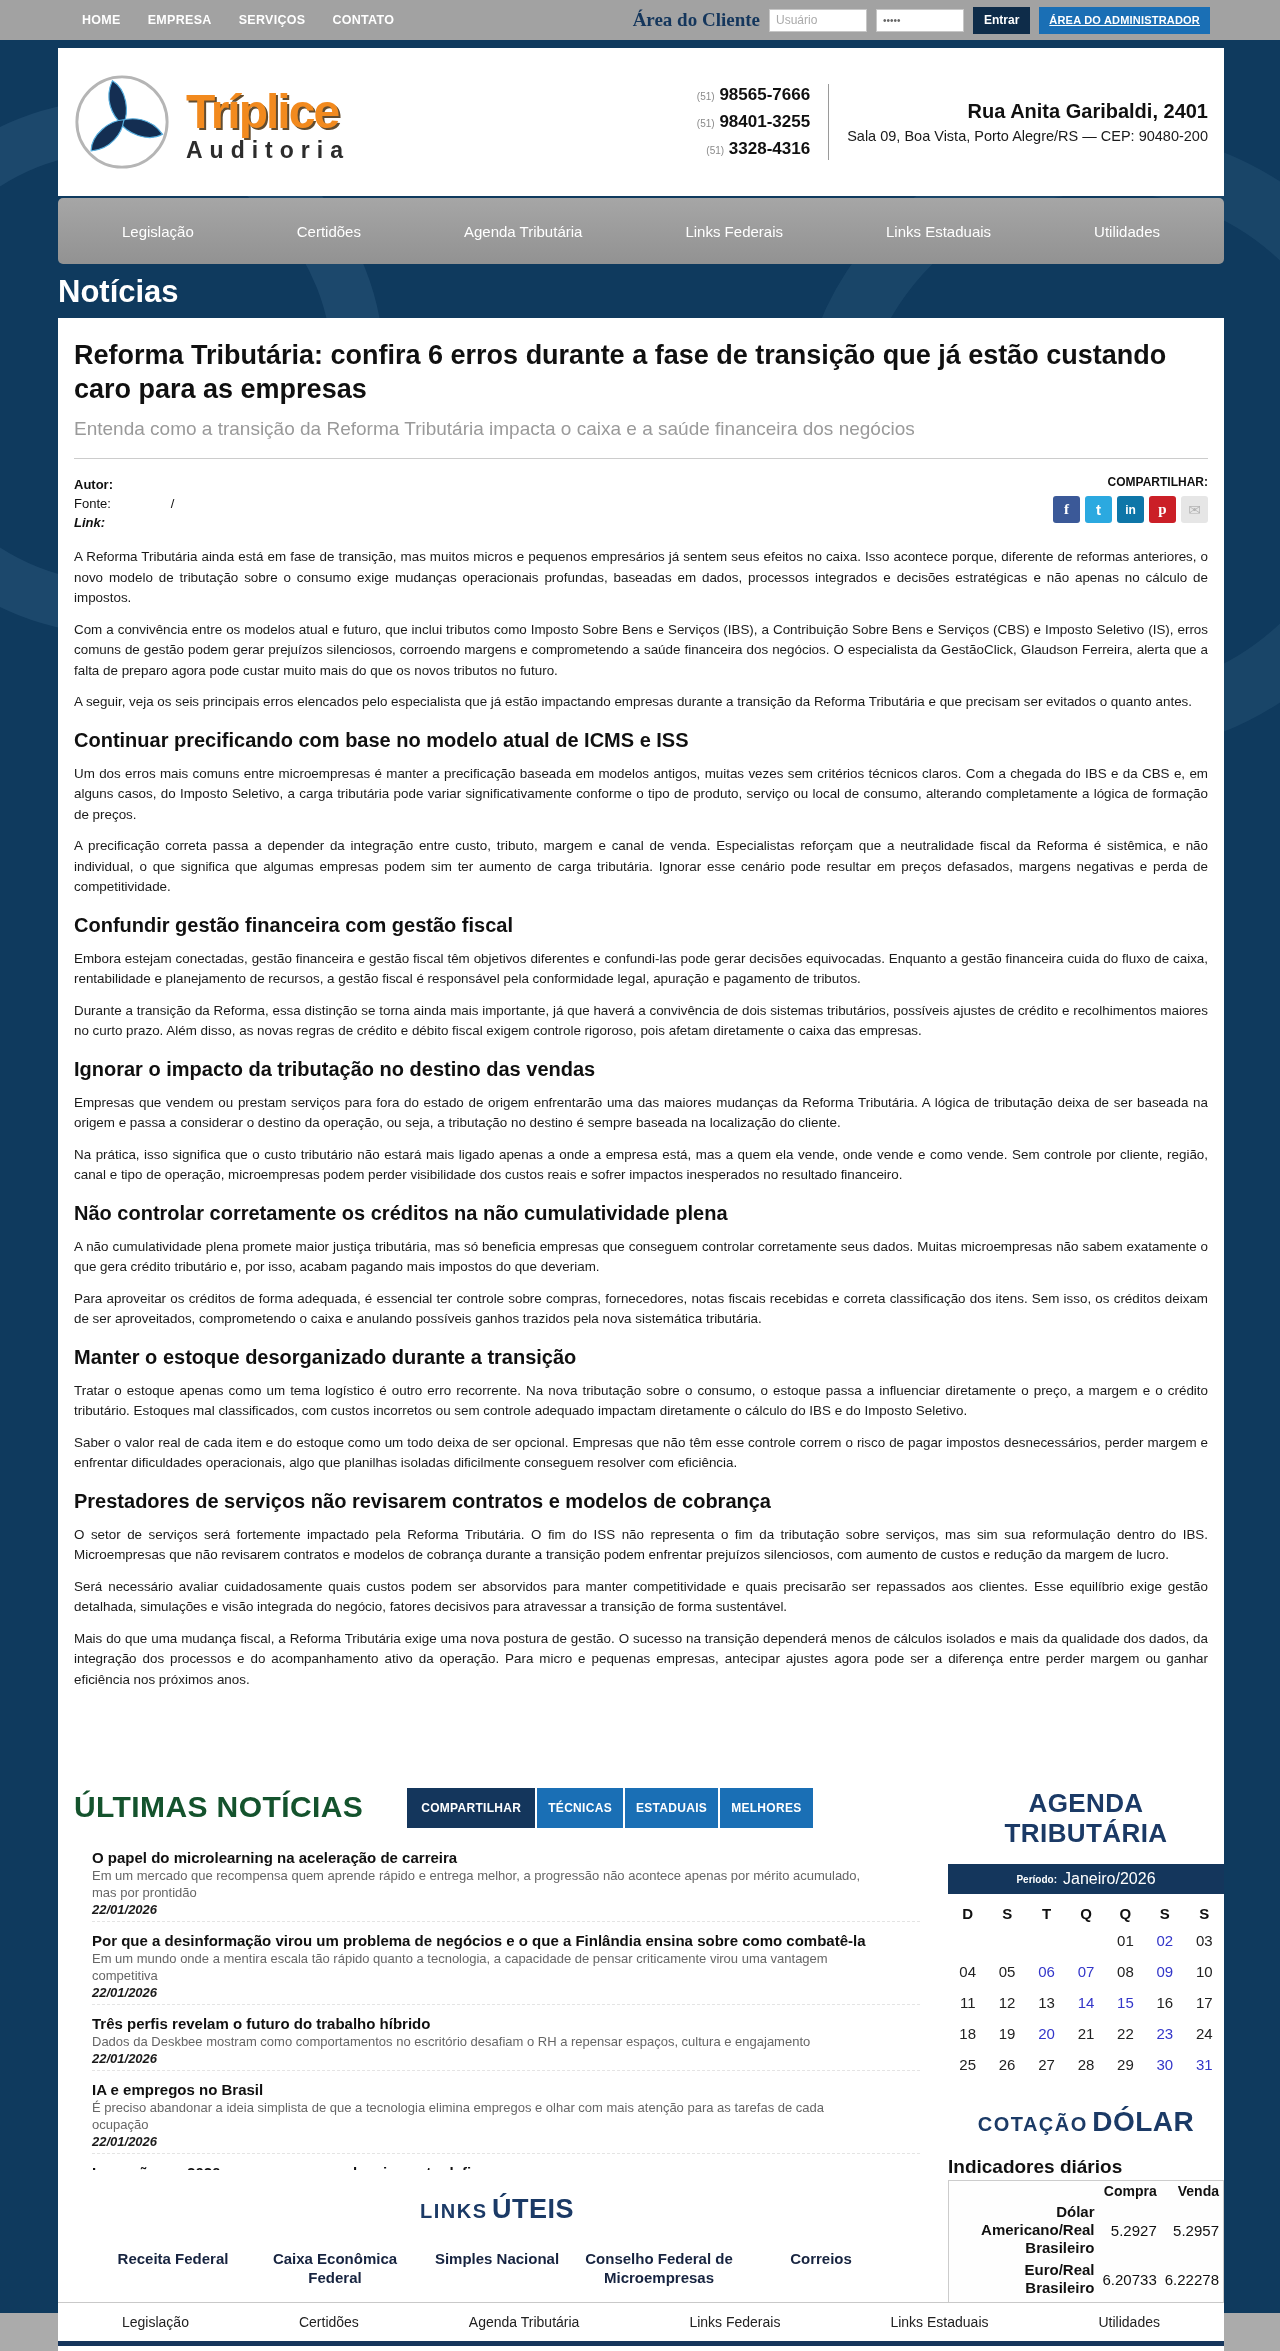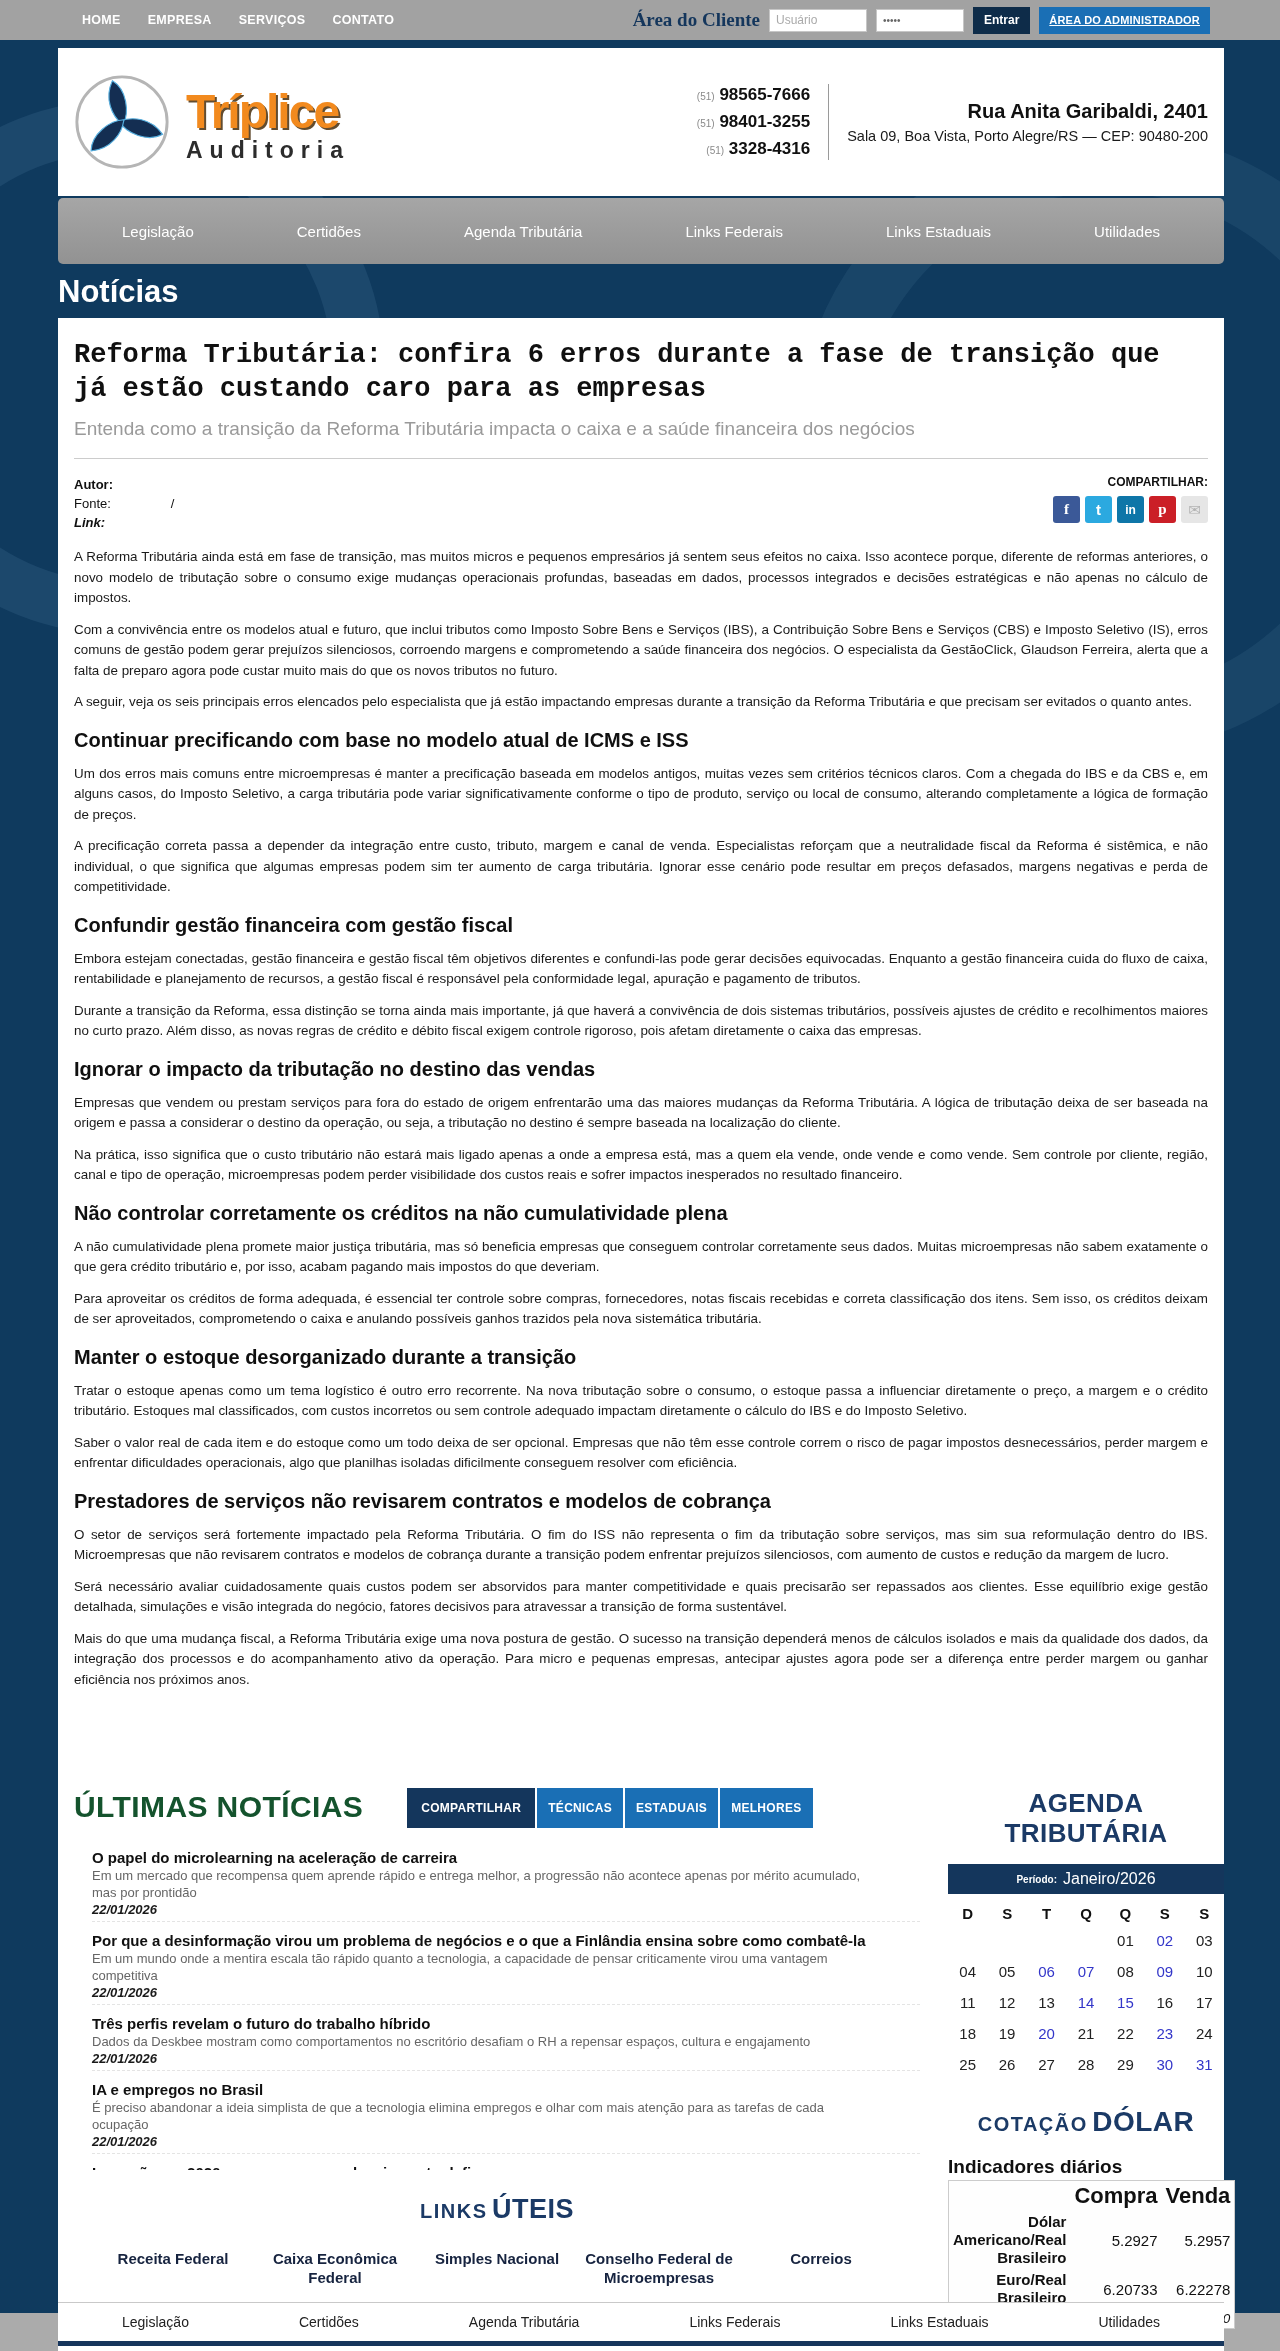--- a/index.html
+++ b/index.html
@@ -72,21 +72,21 @@
   .mainnav {
     background:linear-gradient(#a6a6a6,#929292); height:66px; border-radius:5px;
     display:flex; align-items:center; justify-content:space-between; padding:0 64px; margin-top:2px;
   }
   .mainnav-link { color:#fff; font-size:15px; text-decoration:none; }
 
   .page-title { color:#fff; font-size:31px; font-weight:700; margin:10px 0 8px 0; line-height:36px; }
 
   
   .card { background:#fff; padding:12px 16px 0; min-height:2039px; position:relative; }
-  .art-title { font-size:27px; font-weight:700; color:#101010; line-height:34px; margin:8px 0 12px;font-family:Liberation Mono, monospace; }
+  .art-title { font-size:27px; font-weight:700; color:#101010; line-height:34px; margin:8px 0 12px; }
   .art-sub { font-size:19px; color:#9a9a9a; margin-bottom:18px; }
   .art-hr { border:none; border-top:1px solid #ccc; margin:0 0 16px; }
   .meta-row { display:flex; justify-content:space-between; margin-bottom:4px; }
   .meta { font-size:13px; line-height:19px; color:#101010; }
   .meta .lbl-b { font-weight:700; }
   .meta .slash { margin-left:60px; }
   .meta .lbl-i { font-style:italic; font-weight:700; }
   .share { text-align:right; }
   .share-label { font-size:12px; font-weight:700; color:#101010; margin-bottom:7px; }
   .share-icons { display:flex; gap:5px; justify-content:flex-end; }
@@ -140,21 +140,21 @@
   .cal-dh { text-align:center; font-weight:700; font-size:15px; color:#101010; padding:11px 0 3px; }
   .cal-d { text-align:center; font-size:15px; color:#222; padding:7px 0; }
   .cal-d.lnk { color:#3336c9; }
 
   .cot-title { text-align:center; margin-top:26px; white-space:nowrap; }
   .ct1 { font-size:20px; font-weight:800; color:#1b3a66; letter-spacing:1.5px; }
   .ct2 { font-size:28px; font-weight:800; color:#1b3a66; letter-spacing:.5px; }
   .ind-title { font-size:19px; font-weight:700; color:#101010; margin:18px 0 2px; }
   .ind-table { width:100%; border:1px solid #ccc; border-collapse:collapse; background:#fefefe; font-size:15px; color:#101010; }
   .ind-table td { padding:2px 4px; }
-  .ih { font-weight:700; font-size:22px; text-align:right;margin-left:40px; }
+  .ih { font-weight:700; font-size:14px; text-align:right;margin-left:40px; }
   .il { font-weight:700; text-align:right; line-height:18px; width:150px; }
   .iv { text-align:right; white-space:nowrap; }
   .upd { font-style:italic; font-size:13.5px; text-align:right; padding:4px 6px 5px; }
 
   
   .footer {
     position:absolute; top:2302px; left:58px; width:1166px; height:44px; background:#fff;
     border-top:1px solid #c9c9c9; border-bottom:5px solid #16365c;
     display:flex; align-items:center; justify-content:space-between; padding:0 64px; z-index:6;
   }

